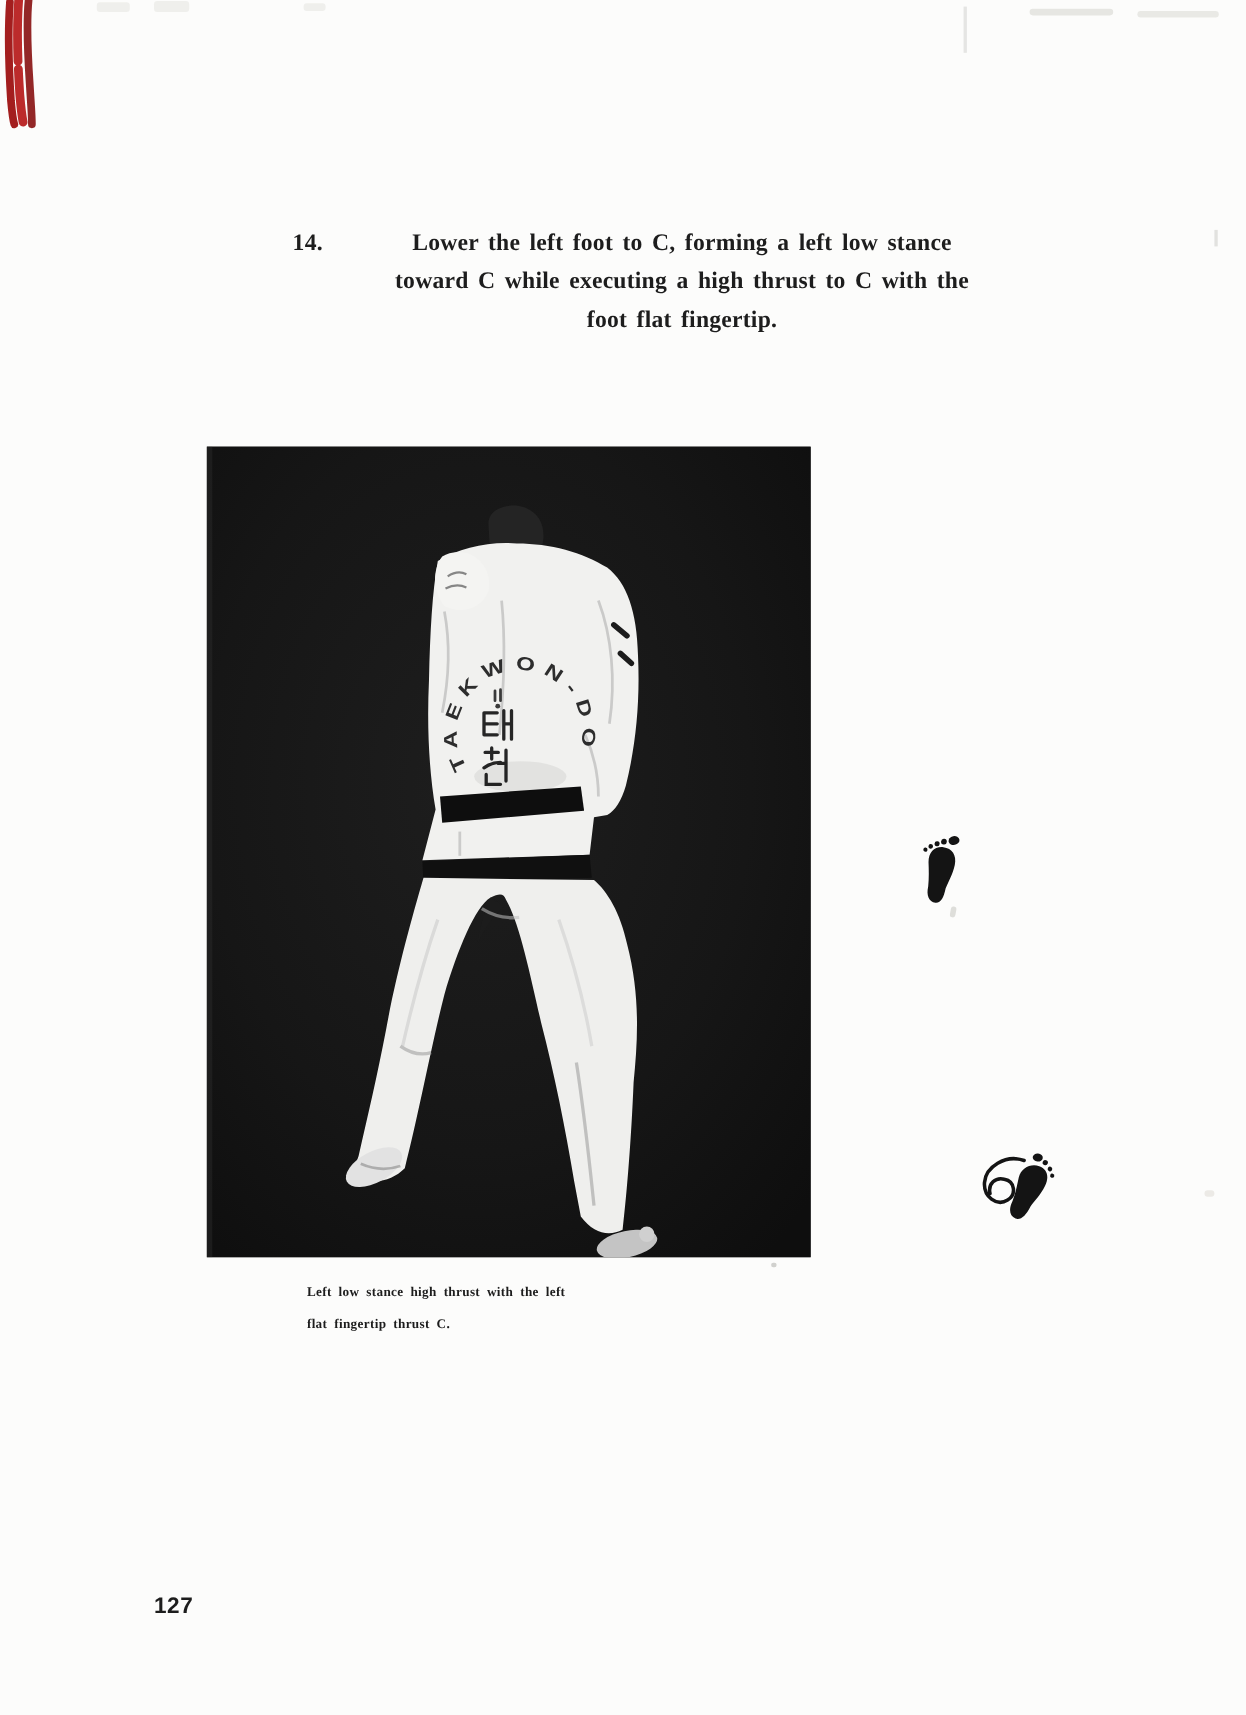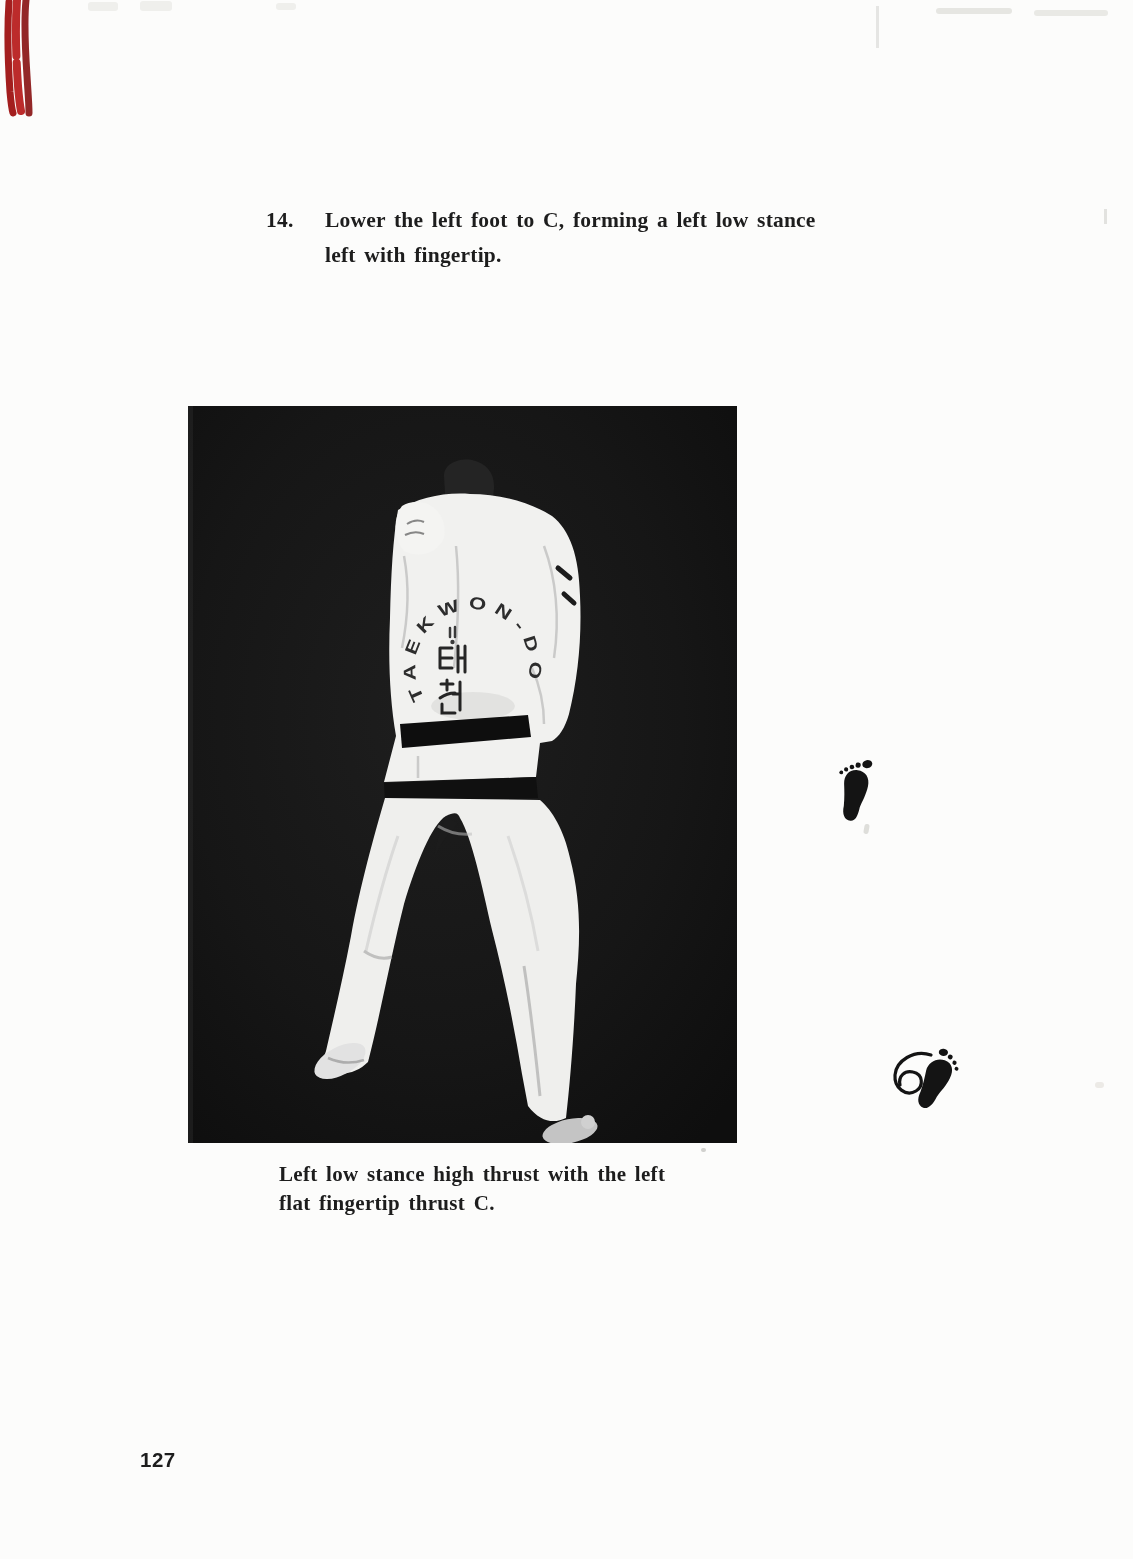--- a/index.html
+++ b/index.html
@@ -14,32 +14,32 @@
   .abs{position:absolute;}
   
   .step-number{
     left:266px;top:203px;
     font-size:21.5px;font-weight:700;line-height:35px;
     letter-spacing:.2px;
   }
   .instruction-text{
     left:325px;top:203px;width:590px;
     font-size:21.5px;font-weight:700;line-height:35px;
-    letter-spacing:.2px;word-spacing:3px;
+    letter-spacing:.2px;word-spacing:3px;text-align:center;
   }
   
   .photo{
     left:188px;top:406px;width:549px;height:737px;
     background:#141414;
   }
   .photo svg{display:block;}
   
   .caption{
     left:279px;top:1160px;width:420px;
-    font-size:21px;font-weight:700;line-height:28.5px;
+    font-size:12px;font-weight:700;line-height:28.5px;
     letter-spacing:.3px;word-spacing:3px;
   }
   
   .page-number{
     left:140px;top:1448px;
     font-family:"Liberation Sans","DejaVu Sans",sans-serif;
     font-size:20.5px;font-weight:700;letter-spacing:.5px;
   }
   
   .smudge{background:#efefec;border-radius:3px;}
@@ -61,21 +61,22 @@
   <div class="abs smudge artifact" style="left:276px;top:3px;width:20px;height:7px"></div>
   <div class="abs artifact" style="left:876px;top:6px;width:3px;height:42px;background:#dcdcd8;opacity:.7"></div>
   <div class="abs artifact" style="left:936px;top:8px;width:76px;height:6px;background:#e6e6e2;border-radius:3px"></div>
   <div class="abs artifact" style="left:1034px;top:10px;width:74px;height:6px;background:#e9e9e5;border-radius:3px"></div>
   <div class="abs artifact" style="left:1104px;top:209px;width:3px;height:15px;background:#e2e2df"></div>
   <div class="abs artifact" style="left:1095px;top:1082px;width:9px;height:6px;background:#eceae6;border-radius:3px"></div>
 
   <div class="abs step-number">14.</div>
   <div class="abs instruction-text">
     <div>Lower the left foot to C, forming a left low stance</div>
-    <div>left with fingertip.</div>
+    <div>toward C while executing a high thrust to C with the</div>
+    <div>foot flat fingertip.</div>
   </div>
 
   <figure class="abs photo" style="margin:0">
     <svg width="549" height="737" viewBox="0 0 549 737">
       <defs>
         <radialGradient id="bgGrad" cx="45%" cy="42%" r="75%">
           <stop offset="0%" stop-color="#1e1e1e"></stop>
           <stop offset="60%" stop-color="#161616"></stop>
           <stop offset="100%" stop-color="#0e0e0e"></stop>
         </radialGradient>

